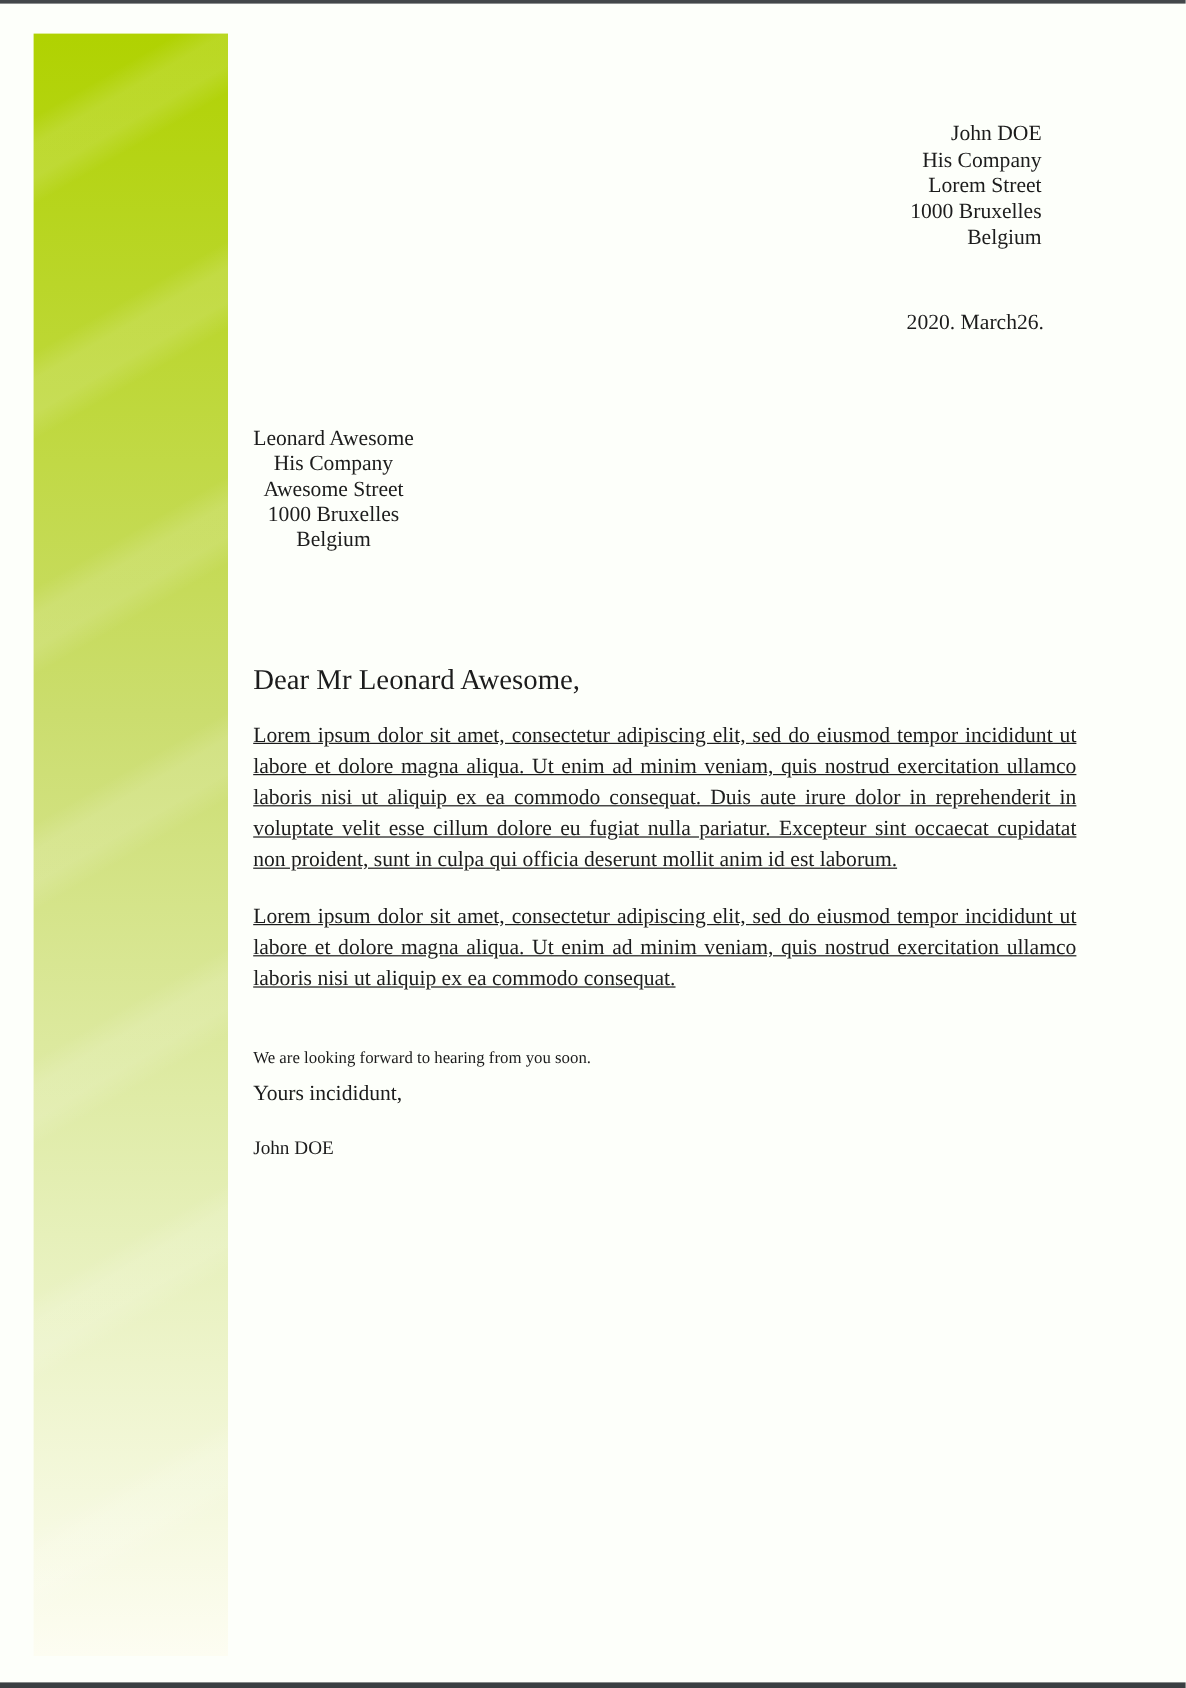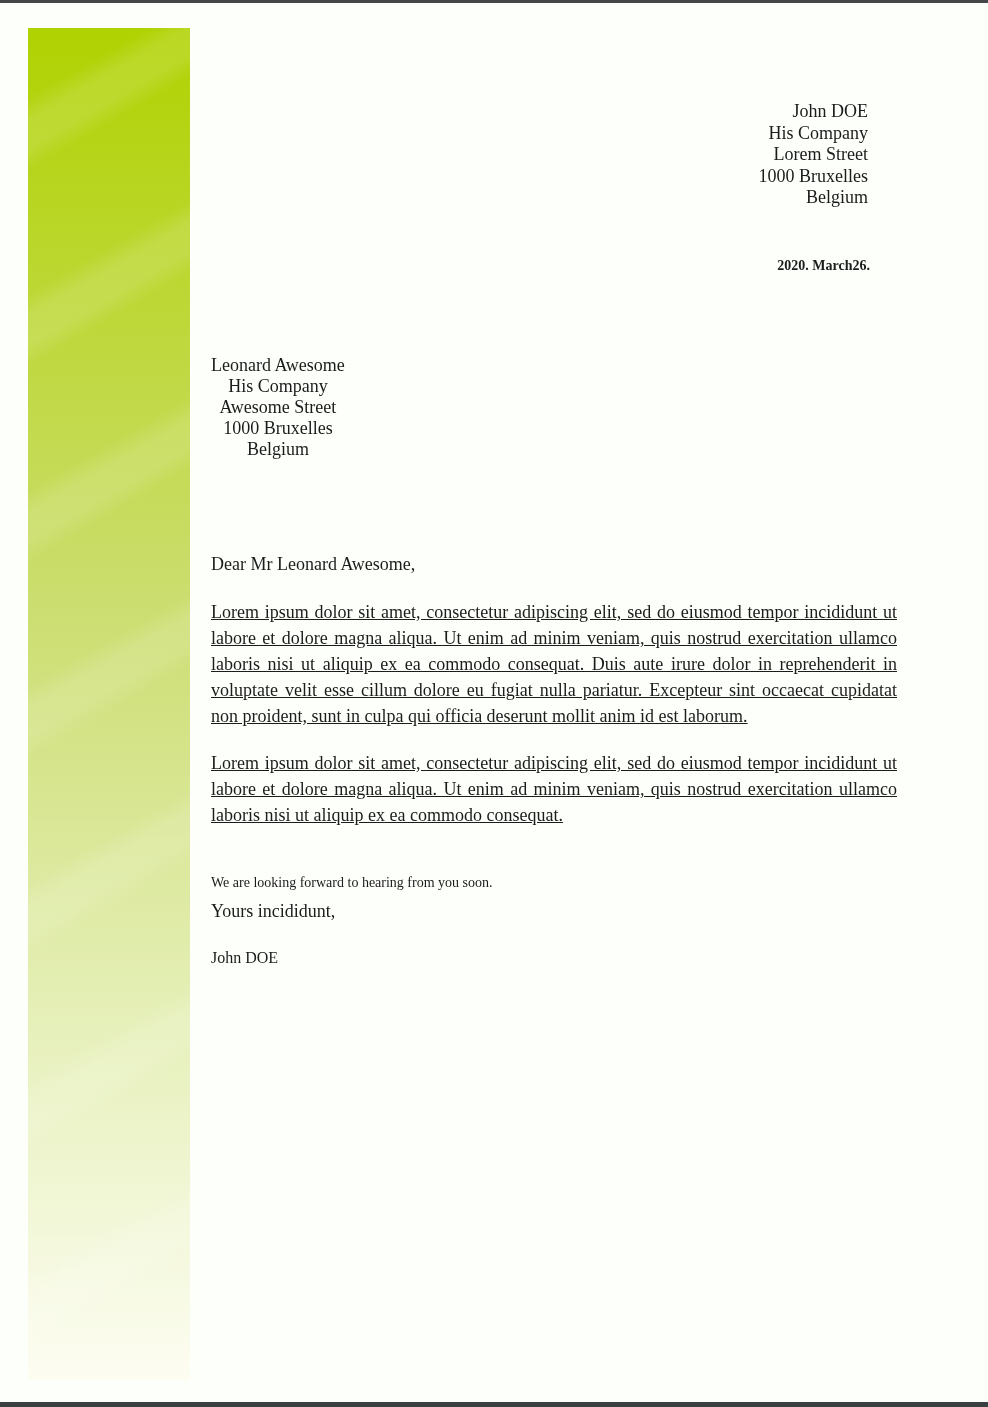--- a/index.html
+++ b/index.html
@@ -56,36 +56,35 @@
     right: 120px;
     text-align: right;
     font-size: 18px;
     line-height: 21.5px;
   }
   .date-line {
     position: absolute;
     top: 258px;
     right: 118px;
     text-align: right;
-    font-size: 14px;
-    font-weight: bold;
+    font-size: 18px;
   }
   .recipient-block {
     position: absolute;
     left: 211px;
     top: 355px;
     font-size: 18px;
     line-height: 21px;
     text-align: center;
   }
   .salutation {
     position: absolute;
     left: 211px;
     top: 554px;
-    font-size: 18px;
+    font-size: 24px;
   }
   .body-paragraph {
     position: absolute;
     left: 211px;
     width: 686px;
     font-size: 18px;
     line-height: 26px;
     text-align: justify;
     text-decoration: underline;
   }

